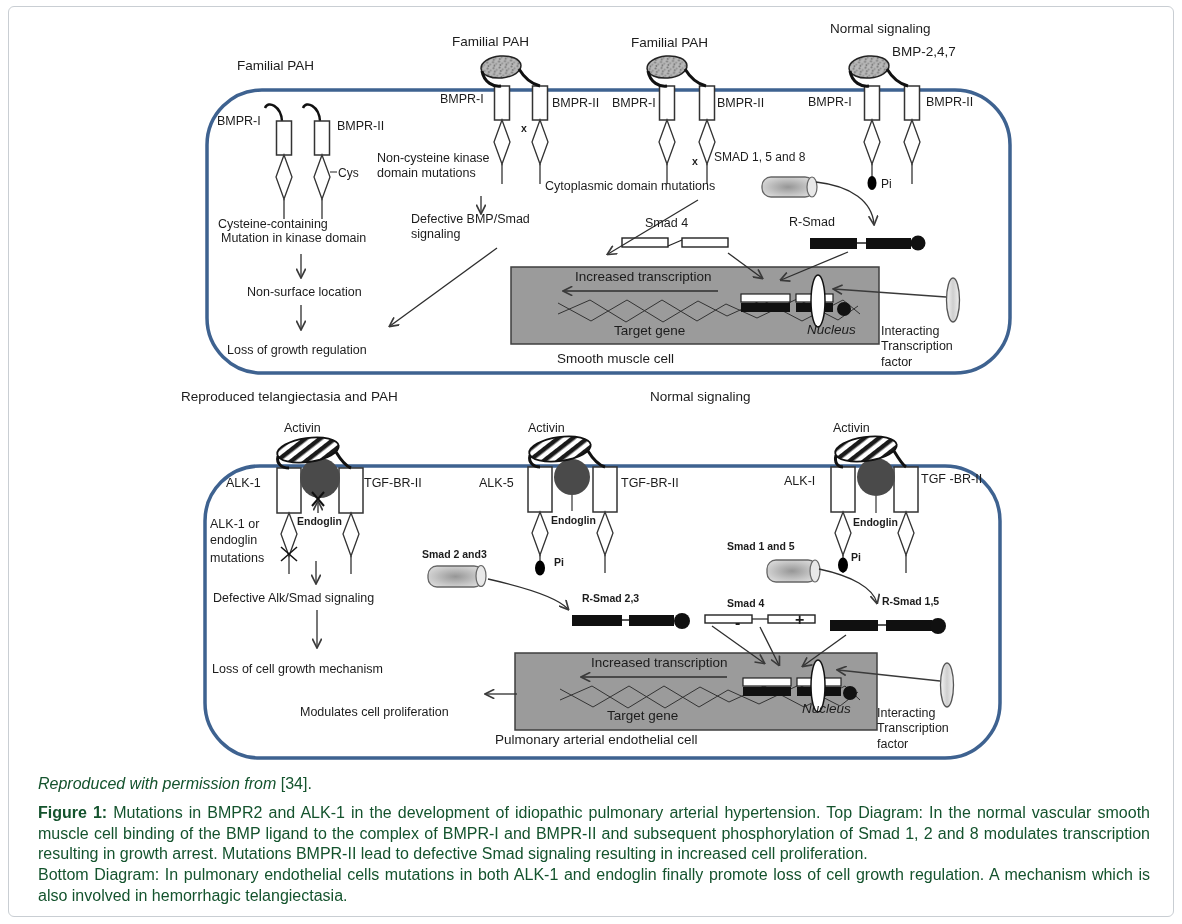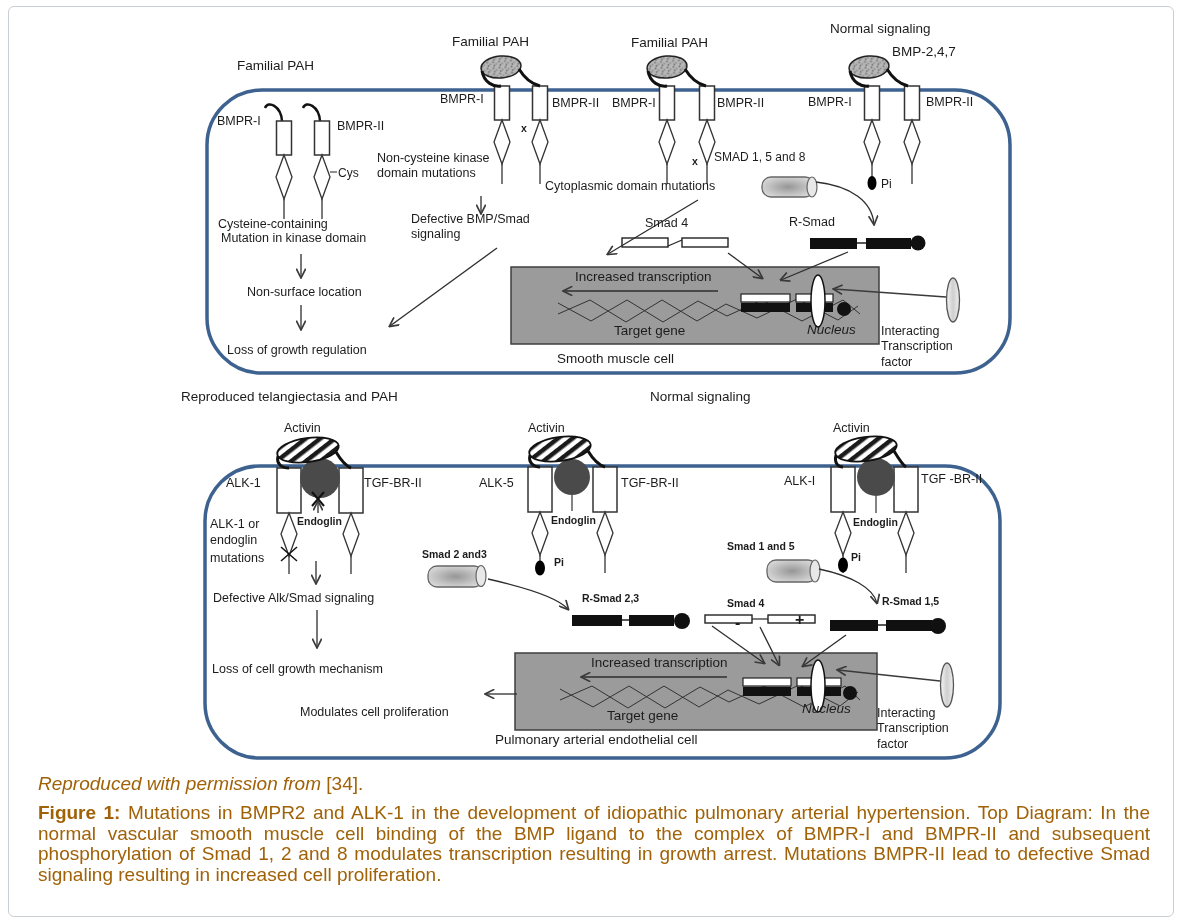--- a/index.html
+++ b/index.html
@@ -7,21 +7,21 @@
           font-family:"Liberation Sans",sans-serif;color:#1f1f1f;}
   .outer-border{position:absolute;left:8px;top:6px;width:1164px;height:909px;
                 border:1px solid #c9ced3;border-radius:6px;}
   .lbl{position:absolute;white-space:nowrap;font-size:12.5px;line-height:14px;color:#1c1c1c;}
   .h13{font-size:13.5px;}
   .sm{font-size:12px;text-align:center;}
   .smb{font-size:10.5px;font-weight:bold;}
   .sign{font-size:16px;font-weight:bold;}
   .it{font-style:italic;}
   svg{position:absolute;left:0;top:0;}
-  .caption{position:absolute;left:38px;width:1112px;font-size:19px;line-height:20.5px;color:#a16207;}
+  .caption{position:absolute;left:38px;width:1112px;font-size:16px;line-height:20.5px;color:#14532d;}
   .just{text-align:justify;}
 </style>
 </head>
 <body>
 
 <div id="screen">
   <div class="outer-border"></div>
 
   <svg width="1182" height="770" viewBox="0 0 1182 770">
     <defs>
@@ -331,13 +331,14 @@
   <div class="lbl h13" style="left:495px;top:733px">Pulmonary arterial endothelial cell</div>
 
   <div class="lbl" style="left:877px;top:706px">Interacting</div>
   <div class="lbl" style="left:877px;top:721px">Transcription</div>
   <div class="lbl" style="left:877px;top:737px">factor</div>
 
   <div class="caption" style="top:774px"><span class="it">Reproduced with permission from</span><span> [34].</span></div>
 
   <div class="caption just" style="top:803px"><b>Figure 1:</b><span> Mutations in BMPR2 and ALK-1 in the development of idiopathic pulmonary arterial hypertension. Top Diagram: In the normal vascular smooth muscle cell binding of the BMP ligand to the complex of BMPR-I and BMPR-II and subsequent phosphorylation of Smad 1, 2 and 8 modulates transcription resulting in growth arrest. Mutations BMPR-II lead to defective Smad signaling resulting in increased cell proliferation.</span></div>
 
+  <div class="caption just" style="top:865px">Bottom Diagram: In pulmonary endothelial cells mutations in both ALK-1 and endoglin finally promote loss of cell growth regulation. A mechanism which is also involved in hemorrhagic telangiectasia.</div>
 </div>
 
 </body></html>

